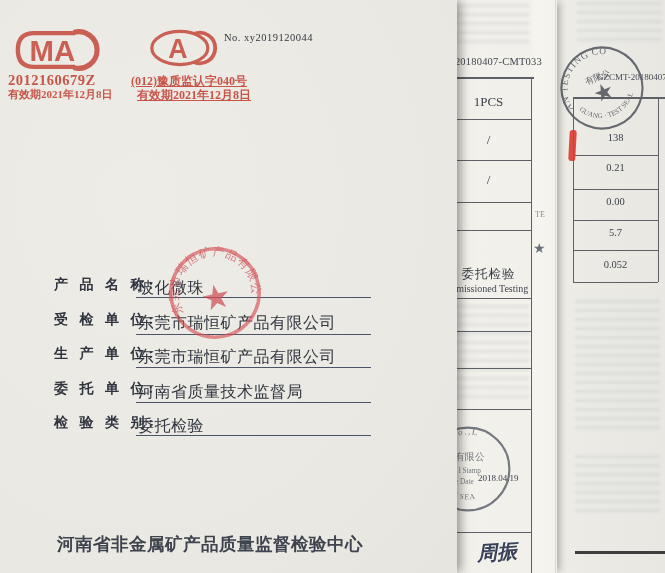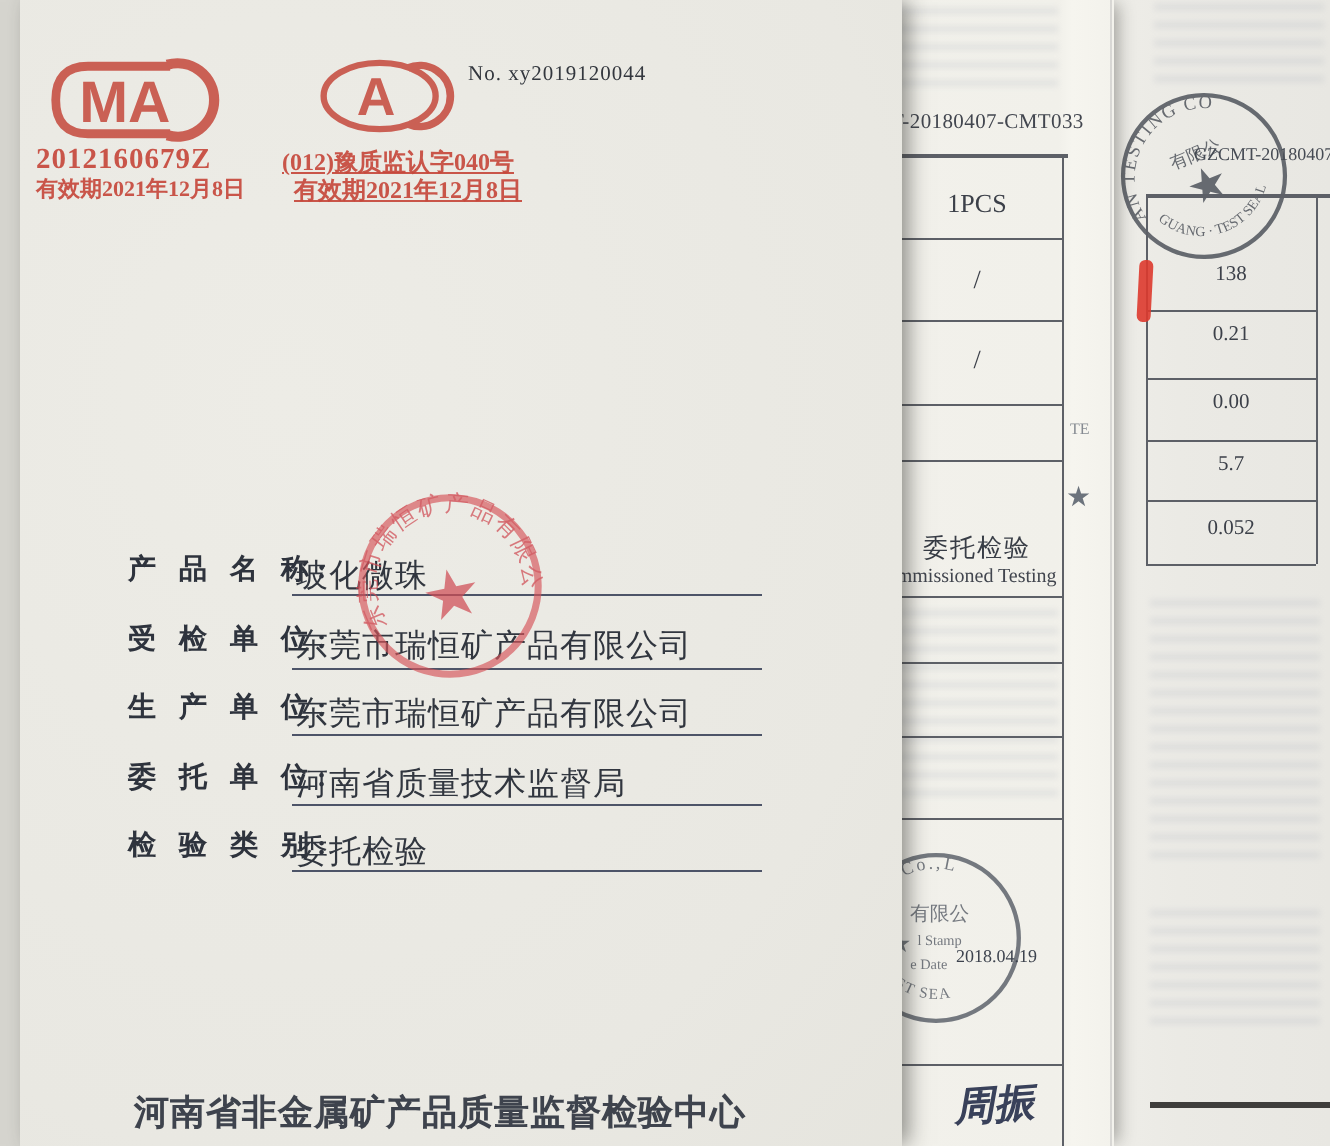--- a/index.html
+++ b/index.html
@@ -6,23 +6,23 @@
   .stage{position:relative;width:665px;height:573px;overflow:hidden;
          font-family:"Liberation Serif","DejaVu Serif",serif;background:#d6d5cf;}
   .abs{position:absolute;}
   .page{position:absolute;top:0;height:573px;}
   
   .page-right{left:557px;width:108px;z-index:1;
       background:linear-gradient(90deg,#eeede8 0%,#ebeae5 30%,#e8e7e2 100%);}
   .page-mid{left:441px;width:116px;z-index:2;
       background:linear-gradient(90deg,#f2f1eb 0%,#f1f0ea 76%,#f6f5ef 82%,#f3f2ec 100%);
       box-shadow:4px 0 8px -2px rgba(45,45,40,.40);}
-  .page-main{left:10px;width:441px;z-index:3;
+  .page-main{left:0;width:441px;z-index:3;
       background:radial-gradient(130% 120% at 30% 35%,#edece6 0%,#e9e8e2 55%,#e2e1da 100%);
-      box-shadow:4px 0 10px -1px rgba(40,40,36,.50);}
+      box-shadow:4px 0 10px -1px rgba(40,40,36,.50);padding-left:16px;}
   
   .red{color:rgba(197,72,60,.92);}
   .ln{background:#5d6067;}
   .uline{background:#4d5468;height:1px;}
   .ctr{text-align:center;}
   .nw{white-space:nowrap;}
   
   .cma-code{font-size:14.5px;font-weight:bold;letter-spacing:.5px;}
   .cma-valid{font-size:11px;font-weight:bold;}
   .cal-line{font-size:12px;font-weight:bold;text-decoration:underline;}
@@ -182,16 +182,16 @@
 
     <svg class="abs" style="left:166px;top:244px;width:98px;height:98px;transform:rotate(-12deg);opacity:.88;" viewBox="0 0 100 100">
       <circle cx="50" cy="50" r="45" fill="none" stroke="rgba(214,84,90,.75)" stroke-width="3.6"></circle>
       <path id="sealArc" d="M14.3,63 A38,38 0 1 1 85.7,63" fill="none"></path>
       <text font-size="12" fill="rgba(208,76,84,.82)" letter-spacing="1">
         <textPath href="#sealArc">东莞市瑞恒矿产品有限公司</textPath>
       </text>
       <text x="50" y="66" font-size="34" fill="rgba(208,76,84,.82)" text-anchor="middle">★</text>
     </svg>
 
-    <div class="abs footer ctr" style="left:0;top:532px;width:420px;margin-top:12px;">河南省非金属矿产品质量监督检验中心</div>
+    <div class="abs footer ctr" style="left:0;top:532px;width:420px;">河南省非金属矿产品质量监督检验中心</div>
   </div>
 
 </div>
 
 </body></html>

